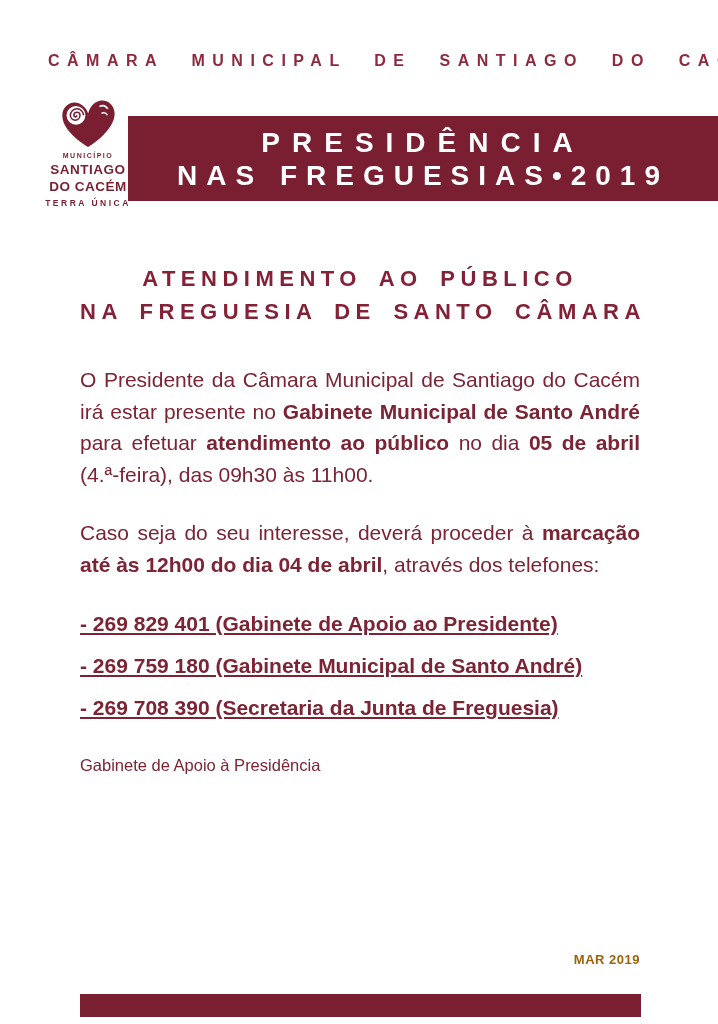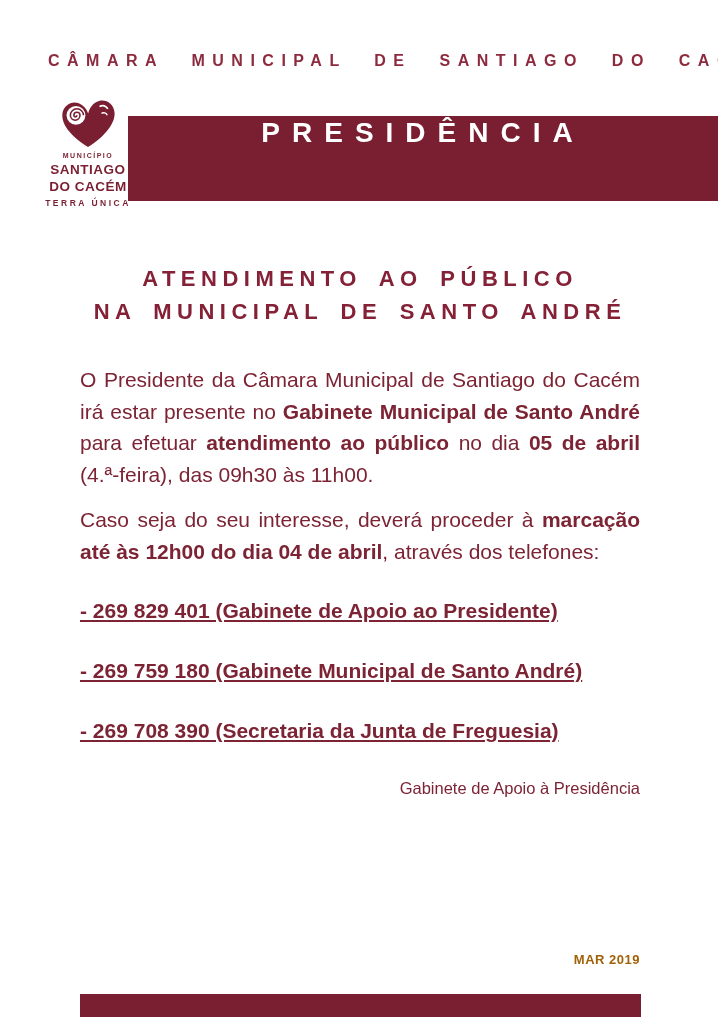--- a/index.html
+++ b/index.html
@@ -46,20 +46,21 @@
   .banner {
     position: absolute;
     left: 128px;
     right: 0;
     top: 116px;
     height: 85px;
     background: #7a1f31;
     display: flex;
     flex-direction: column;
     align-items: center;
+    justify-content: center;
     color: #ffffff;
   }
   .banner .line1 {
     font-size: 28px; font-weight: bold; letter-spacing: 12px; line-height: 33px; white-space: nowrap;
   }
   .banner .line2 {
     font-size: 28px; font-weight: bold; letter-spacing: 9px; line-height: 33px; white-space: nowrap;
   }
 
   
@@ -76,34 +77,33 @@
     font-size: 22px;
     font-weight: bold;
     letter-spacing: 5.5px;
     word-spacing: 6px;
     line-height: 33px;
     color: #842136;
     white-space: nowrap;
   }
   .para { margin: 0; text-align: justify; }
   .p1 { margin-top: 36px; }
-  .p2 { margin-top: 14px; }
+  .p2 { margin-top: 27px; }
   .b { font-weight: bold; }
   .phone-list { margin-top: 28px; text-decoration: underline; }
   .phone-item {
     font-weight: bold;
     white-space: nowrap;
     margin-top: 16px;
     line-height: 31px;
   }
-  .phone-item + .phone-item { margin-top: 29px; }
+  .phone-item + .phone-item { margin-top: 11px; }
   .p3 { margin-top: 27px; text-align: left; }
   .signoff {
     margin-top: 32px;
-    text-align: right;
     font-size: 16.5px;
     font-weight: normal;
     line-height: 20px;
   }
 
   
   .date-stamp {
     position: absolute;
     right: 78px;
     top: 952px;
@@ -139,26 +139,27 @@
       </svg>
     </span>
     <div class="municipio">MUNICÍPIO</div>
     <div class="name">SANTIAGO</div>
     <div class="name">DO CACÉM</div>
     <div class="tagline">TERRA ÚNICA</div>
   </div>
 
   <div class="banner">
     <div class="line1">PRESIDÊNCIA</div>
+    <div class="line2">NAS FREGUESIAS•2019</div>
   </div>
 
   <div class="content">
 
     <div class="doc-title">ATENDIMENTO AO PÚBLICO</div>
-    <div class="doc-title">NA MUNICIPAL DE SANTO ANDRÉ</div>
+    <div class="doc-title">NA FREGUESIA DE SANTO CÂMARA</div>
 
     <p class="para p1"><span>O Presidente da Câmara Municipal de Santiago do Cacém irá estar presente no </span><span class="b">Gabinete Municipal de Santo André</span><span> para efetuar </span><span class="b">atendimento ao público</span><span> no dia </span><span class="b">05 de abril</span><span> (4.ª-feira), das 09h30 às 11h00.</span></p>
 
     <p class="para p2"><span>Caso seja do seu interesse, deverá proceder à </span><span class="b">marcação até às 12h00 do dia 04 de abril</span><span>, através dos telefones:</span></p>
 
     <div class="phone-list">
       <div class="phone-item">- 269 829 401 (Gabinete de Apoio ao Presidente)</div>
       <div class="phone-item">- 269 759 180 (Gabinete Municipal de Santo André)</div>
       <div class="phone-item">- 269 708 390 (Secretaria da Junta de Freguesia)</div>
     </div>

